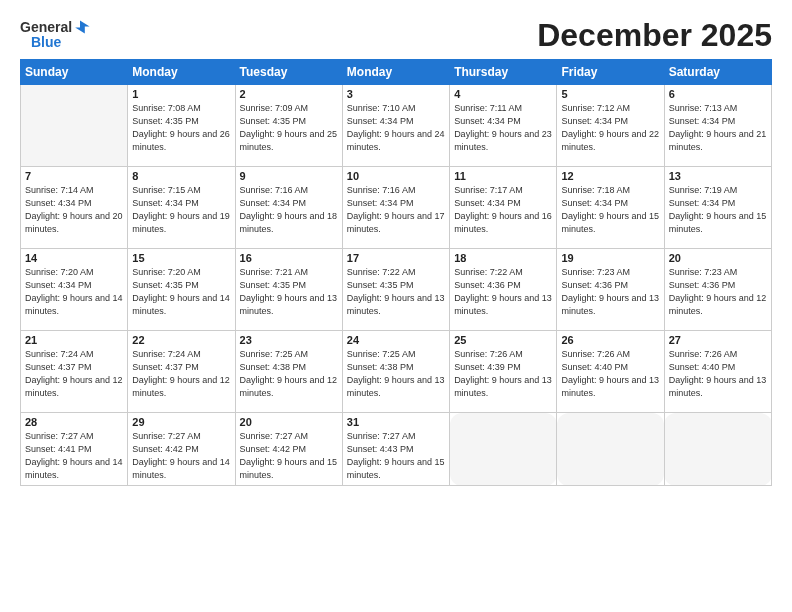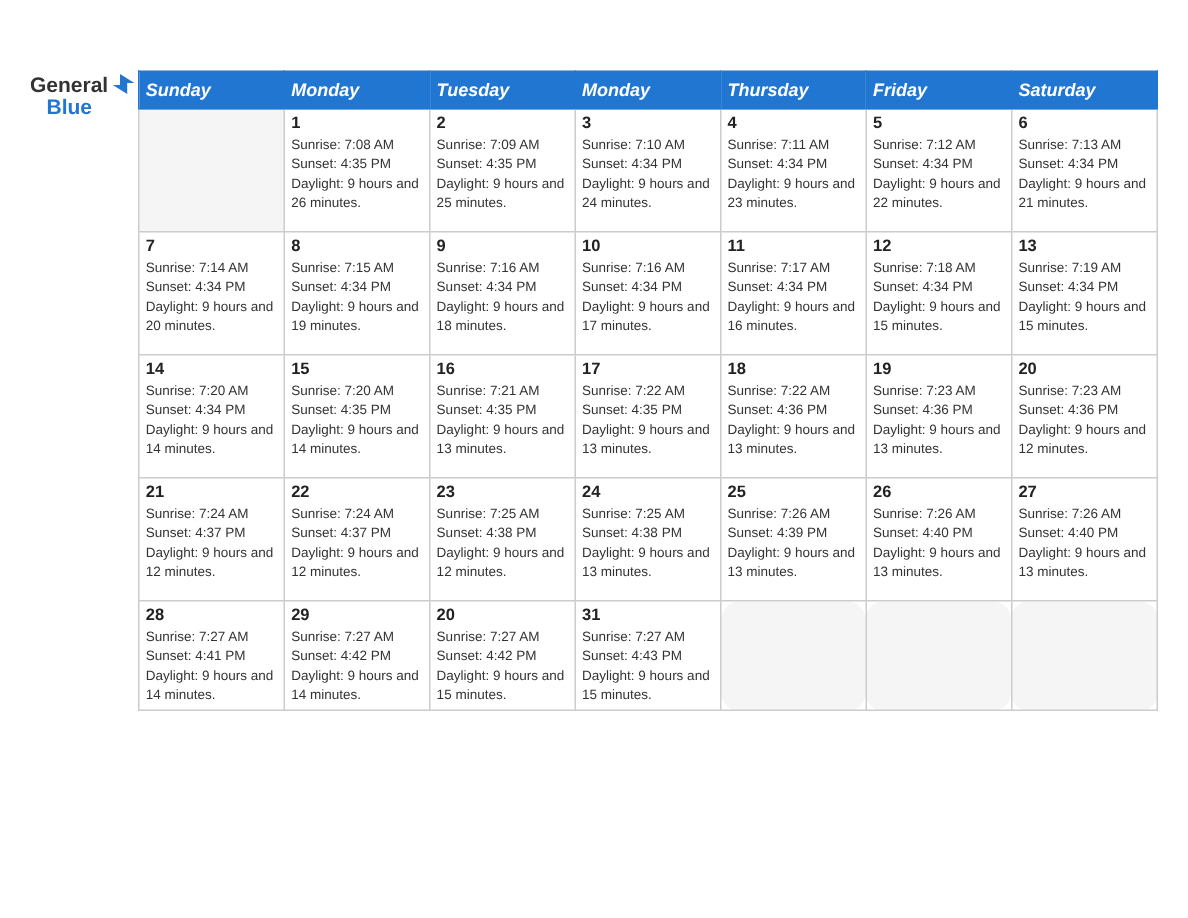--- a/index.html
+++ b/index.html
@@ -8,22 +8,21 @@
       height: 612px;
       background: #fff;
       font-family: Arial, sans-serif;
       overflow: hidden;
     }
     .page {
       width: 792px;
       height: 428px;
       padding: 18px 20px 14px 20px;
       display: flex;
-      flex-direction: row;
-      margin-top: 29px;
+      flex-direction: column;
     }
     .header {
       display: flex;
       align-items: flex-start;
       justify-content: space-between;
       margin-bottom: 6px;
     }
     .logo {
       display: flex;
       align-items: center;
@@ -53,21 +52,20 @@
       table-layout: fixed;
     }
     .calendar th {
       background: #2176d2;
       color: #fff;
       font-size: 12px;
       font-weight: bold;
       padding: 5px 4px;
       text-align: left;
       border: 1px solid #2176d2;
-      font-style: italic;
     }
     .calendar td {
       border: 1px solid #ccc;
       vertical-align: top;
       padding: 3px 4px;
       font-size: 9.5px;
       color: #333;
       height: 82px;
       background: #fff;
     }
@@ -101,20 +99,21 @@
         <span style="display:flex; align-items:center; gap:2px;">
           <span class="logo-general" style="font-size:14px; font-weight:bold; color:#333;">General</span>
           <svg width="18" height="18" viewBox="0 0 30 30">
             <polygon points="10,4 26,14 18,14 18,26 2,16 10,16" fill="#2176d2"></polygon>
           </svg>
         </span>
         <span class="logo-blue" style="font-size:14px; font-weight:bold; color:#2176d2; margin-top:-2px;">Blue</span>
       </div>
     </div>
     <div class="title-block">
+      <div class="month-title">December 2025</div>
     </div>
   </div>
 
   <table class="calendar">
     <thead>
       <tr>
       <th>Sunday</th>
           <th>Monday</th>
           <th>Tuesday</th>
           <th>Monday</th>

